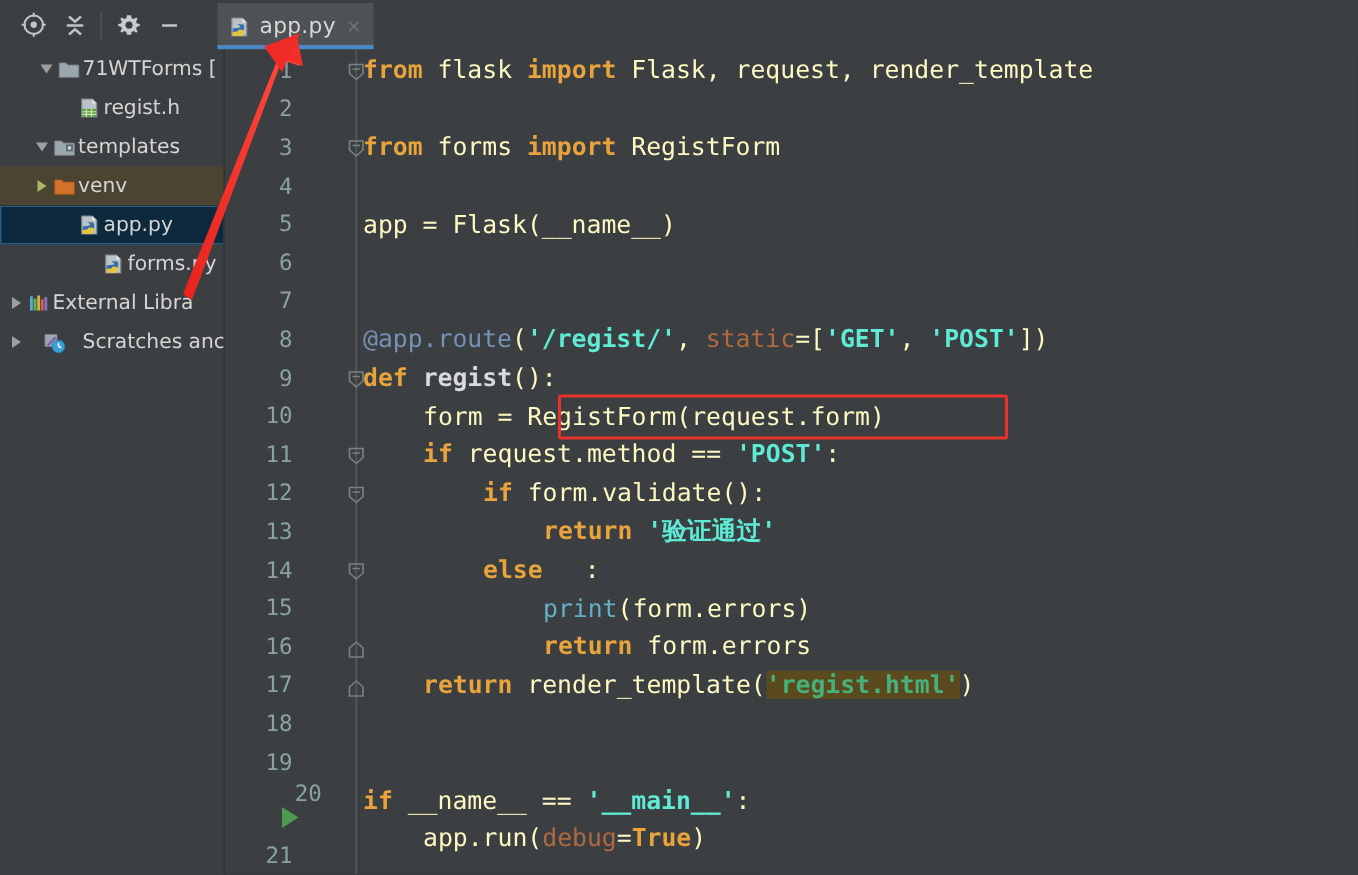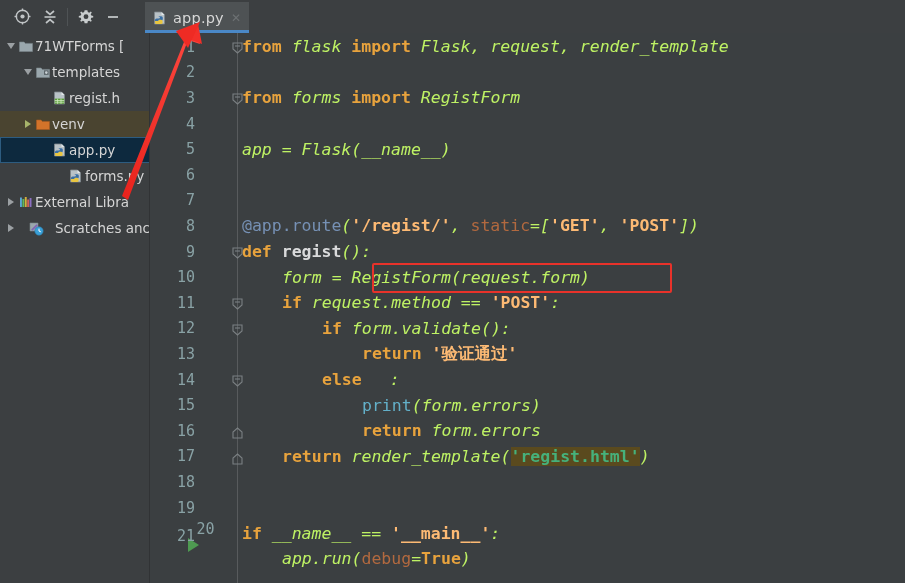--- a/index.html
+++ b/index.html
@@ -97,22 +97,22 @@
   .vline{position:absolute;left:7px;width:1px;background:#585b5d;}
   .codearea{
     position:absolute;left:86px;top:0;right:0;bottom:0;
   }
   .cline{
     position:absolute;left:0;height:25.6px;display:flex;align-items:center;
     font-family:"DejaVu Sans Mono","Liberation Mono",monospace;
     font-size:16.5px;white-space:pre;letter-spacing:0px;
   }
   .kw{color:#e8a33d;font-weight:bold;}
-  .pl{color:#bef264;font-style:italic;}
-  .str{color:#fdba74;font-weight:bold;}
+  .pl{color:#fef9c3;}
+  .str{color:#5eead4;font-weight:bold;}
   .decat{color:#7691b5;}
   .fn{color:#d9dadb;font-weight:bold;}
   .bif{color:#63b0c9;}
   .kwarg{color:#b2693f;}
   .hlstr{background:#5a4a1e;color:#46b17b;font-weight:bold;}
 
   
   .redbox{
     position:absolute;border:2px solid #e8322a;border-radius:2px;
     pointer-events:none;
@@ -175,59 +175,59 @@
         <path d="M6.2 6.2 h3.1 a1.5 1.5 0 0 1 1.5 1.5 v1.4 a1.5 1.5 0 0 1 -1.5 1.5 h-2.2 a1.3 1.3 0 0 0 -1.3 1.3 v1.2 h-1.3 a1.5 1.5 0 0 1 -1.5 -1.5 v-1.5 a1.5 1.5 0 0 1 1.5 -1.5 h2.2 a1.3 1.3 0 0 0 1.3 -1.3 z" fill="#3a6fa5"></path>
         <path d="M7.6 14 h-3.1 a1.5 1.5 0 0 1 -1.5 -1.5 v-1.4 h2.6 a1.3 1.3 0 0 0 1.3 -1.3 h2.2 a1.5 1.5 0 0 1 1.5 1.5 v1.2 a1.5 1.5 0 0 1 -1.5 1.5 z" fill="#e8c540"></path>
       </svg>
       <span class="tab-label">app.py</span>
       <span class="tab-close">✕</span>
       <div class="underline"></div>
     </div>
   </div>
 
   <div class="tree" id="tree">
-      <div class="row" style="padding-left: 4px;">
+      <div class="row" style="padding-left: 4px; margin-left: 20px;">
         <span class="twisty">
           <span class="tri-d"></span>
         </span>
         <span class="ticon">
           <svg class="ico" width="16" height="16" viewBox="0 0 16 16">
             <path d="M1.5 4 h4.6 l1.2 1.4 h7.2 v8.1 h-13 z" fill="#9aa7ad" stroke="#7b868b" stroke-width="0.6"></path>
           </svg>
         </span>
         <span class="tlabel">71WTForms [</span>
-      </div>
-      <div class="row" style="padding-left: 21px;">
-        <span class="twisty">
-          <span class="tri-d"></span>
-        </span>
-        <span class="ticon">
-          <svg class="ico" width="16" height="16" viewBox="0 0 16 16">
-            <path d="M1.5 4 h4.6 l1.2 1.4 h7.2 v8.1 h-13 z" fill="#9aa7ad" stroke="#7b868b" stroke-width="0.6"></path>
-            <rect x="9" y="6.3" width="4.6" height="4.6" fill="#5d666b"></rect>
-            <circle cx="11.3" cy="8.6" r="1.3" fill="#c9d1d5"></circle>
-          </svg>
-        </span>
-        <span class="tlabel">templates</span>
       </div>
       <div class="row" style="padding-left: 38px;">
         <span class="twisty"></span>
         <span class="ticon">
           <svg class="ico" width="16" height="16" viewBox="0 0 16 16">
             <path d="M2.5 2 h7 l3 3 v9 h-10 z" fill="#b9c2c7" stroke="#7d878c" stroke-width="0.8"></path>
             <path d="M9.5 2 v3 h3 z" fill="#e3e8ea"></path>
             <rect x="2.8" y="8.6" width="9.4" height="5.2" fill="#5a9e3a"></rect>
             <line x1="2.8" y1="10.5" x2="12.2" y2="10.5" stroke="#cfe8bf" stroke-width="0.8"></line>
             <line x1="2.8" y1="12.2" x2="12.2" y2="12.2" stroke="#cfe8bf" stroke-width="0.8"></line>
             <line x1="5.6" y1="8.6" x2="5.6" y2="13.8" stroke="#cfe8bf" stroke-width="0.8"></line>
             <line x1="9" y1="8.6" x2="9" y2="13.8" stroke="#cfe8bf" stroke-width="0.8"></line>
           </svg>
         </span>
         <span class="tlabel">regist.h</span>
       </div>
+      <div class="row" style="padding-left: 21px;">
+        <span class="twisty">
+          <span class="tri-d"></span>
+        </span>
+        <span class="ticon">
+          <svg class="ico" width="16" height="16" viewBox="0 0 16 16">
+            <path d="M1.5 4 h4.6 l1.2 1.4 h7.2 v8.1 h-13 z" fill="#9aa7ad" stroke="#7b868b" stroke-width="0.6"></path>
+            <rect x="9" y="6.3" width="4.6" height="4.6" fill="#5d666b"></rect>
+            <circle cx="11.3" cy="8.6" r="1.3" fill="#c9d1d5"></circle>
+          </svg>
+        </span>
+        <span class="tlabel">templates</span>
+      </div>
       <div class="row hl" style="padding-left: 21px;">
         <span class="twisty">
           <span class="tri-r g"></span>
         </span>
         <span class="ticon">
           <svg class="ico" width="16" height="16" viewBox="0 0 16 16">
             <path d="M1.5 4 h4.6 l1.2 1.4 h7.2 v8.1 h-13 z" fill="#d2732a" stroke="#a95a1e" stroke-width="0.6"></path>
           </svg>
         </span>
         <span class="tlabel">venv</span>
@@ -366,21 +366,21 @@
         <div class="gutter-line" style="top: 461.8px;">
           <span class="lnum">19</span>
           <span class="runmark"></span>
         </div>
         <div class="gutter-line" style="top: 487.4px; flex-direction: column;">
           <span class="lnum">20</span>
           <span class="runmark">
             <span class="play"></span>
           </span>
         </div>
-        <div class="gutter-line" style="top: 490px;">
+        <div class="gutter-line" style="top: 524px;">
           <span class="lnum">21</span>
           <span class="runmark"></span>
         </div>
       </div>
     <div class="foldcol" id="foldcol">
         <div class="vline" style="top: 0px; height: 550px;"></div>
         <div class="fold" style="top: 7px;"><svg width="13" height="13" viewBox="0 0 13 13">
             <path d="M2 1 h9 v6 l-4.5 4 L2 7 z" fill="none" stroke="#7b8083" stroke-width="1.1"></path>
             <line x1="4" y1="4" x2="9" y2="4" stroke="#7b8083" stroke-width="1.1"></line>
           </svg></div>

